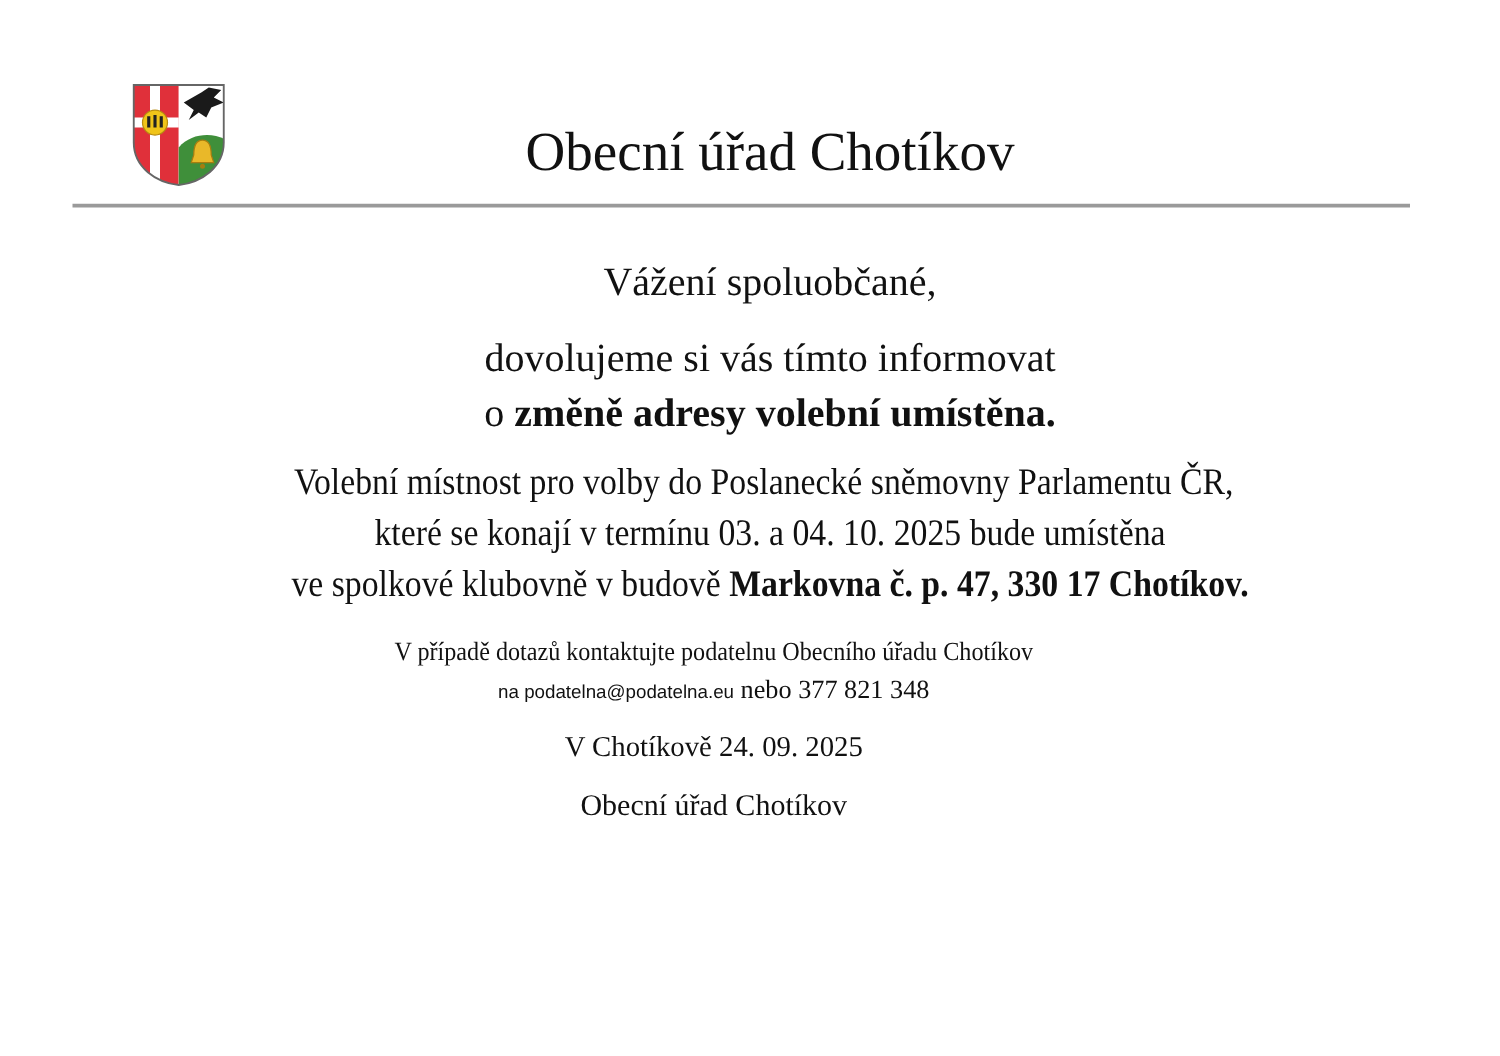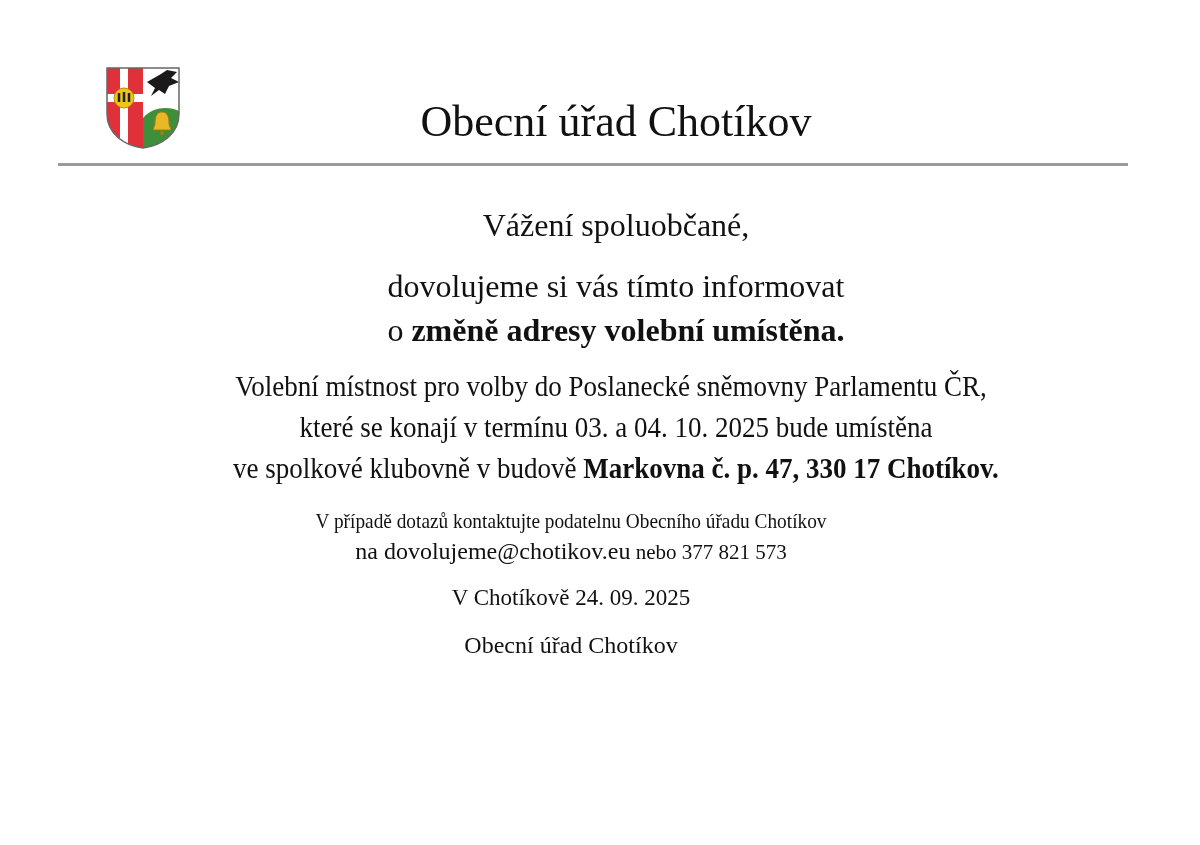--- a/index.html
+++ b/index.html
@@ -17,21 +17,21 @@
   }
   .line { position:absolute; left:0; width:1232px; text-align:center; white-space:nowrap; }
   .l-greet { top:205px; font-size:32px; line-height:40px; }
   .l-inform { top:266px; font-size:32px; line-height:40px; }
   .l-change { top:310px; font-size:32px; line-height:40px; }
   .l-body1 { top:367px; font-size:30px; line-height:38px; left:-5px; transform:scaleX(0.9); transform-origin:center; }
   .l-body2 { top:408px; font-size:30px; line-height:38px; transform:scaleX(0.9); transform-origin:center; }
   .l-body3 { top:449px; font-size:30px; line-height:38px; transform:scaleX(0.9); transform-origin:center; }
   .l-contact1 { top:507px; font-size:21px; line-height:28px; left:-45px; transform:scaleX(0.92); transform-origin:center; }
   .l-contact2 { top:537px; font-size:21px; line-height:28px; left:-45px; }
-  .email { font-family:Liberation Serif, serif; font-size:24px; }
+  .email { font-family:Liberation Sans, sans-serif; font-size:15px; }
   .l-date { top:583px; font-size:23px; line-height:30px; left:-45px; }
   .l-sign { top:629px; font-size:24px; line-height:32px; left:-45px; }
   b { font-weight:bold; }
 </style>
 </head>
 <body>
 
 <div class="logo">
   <svg width="76" height="84" viewBox="0 0 76 84">
     <defs>
@@ -60,16 +60,16 @@
 
 <div class="line l-greet">Vážení spoluobčané,</div>
 <div class="line l-inform">dovolujeme si vás tímto informovat</div>
 <div class="line l-change"><span>o </span><b>změně adresy volební umístěna.</b></div>
 
 <div class="line l-body1">Volební místnost pro volby do Poslanecké sněmovny Parlamentu ČR,</div>
 <div class="line l-body2">které se konají v termínu 03. a 04. 10. 2025 bude umístěna</div>
 <div class="line l-body3"><span>ve spolkové klubovně v budově </span><b>Markovna č. p. 47, 330 17 Chotíkov.</b></div>
 
 <div class="line l-contact1">V případě dotazů kontaktujte podatelnu Obecního úřadu Chotíkov</div>
-<div class="line l-contact2"><span class="email">na </span><span class="email">dovolujeme@chotikov.eu</span><span> nebo 377 821 573</span></div>
+<div class="line l-contact2"><span class="email">na </span><span class="email">podatelna@podatelna.eu</span><span> nebo 377 821 348</span></div>
 
 <div class="line l-date">V Chotíkově 24. 09. 2025</div>
 <div class="line l-sign">Obecní úřad Chotíkov</div>
 
 </body></html>

